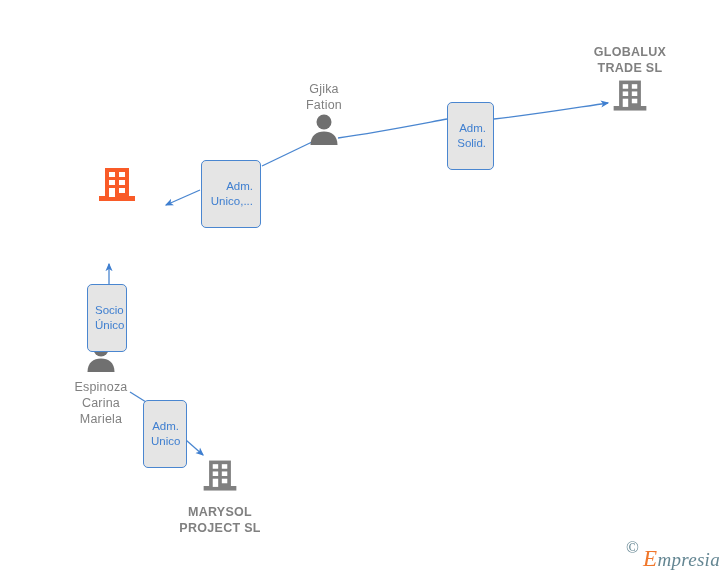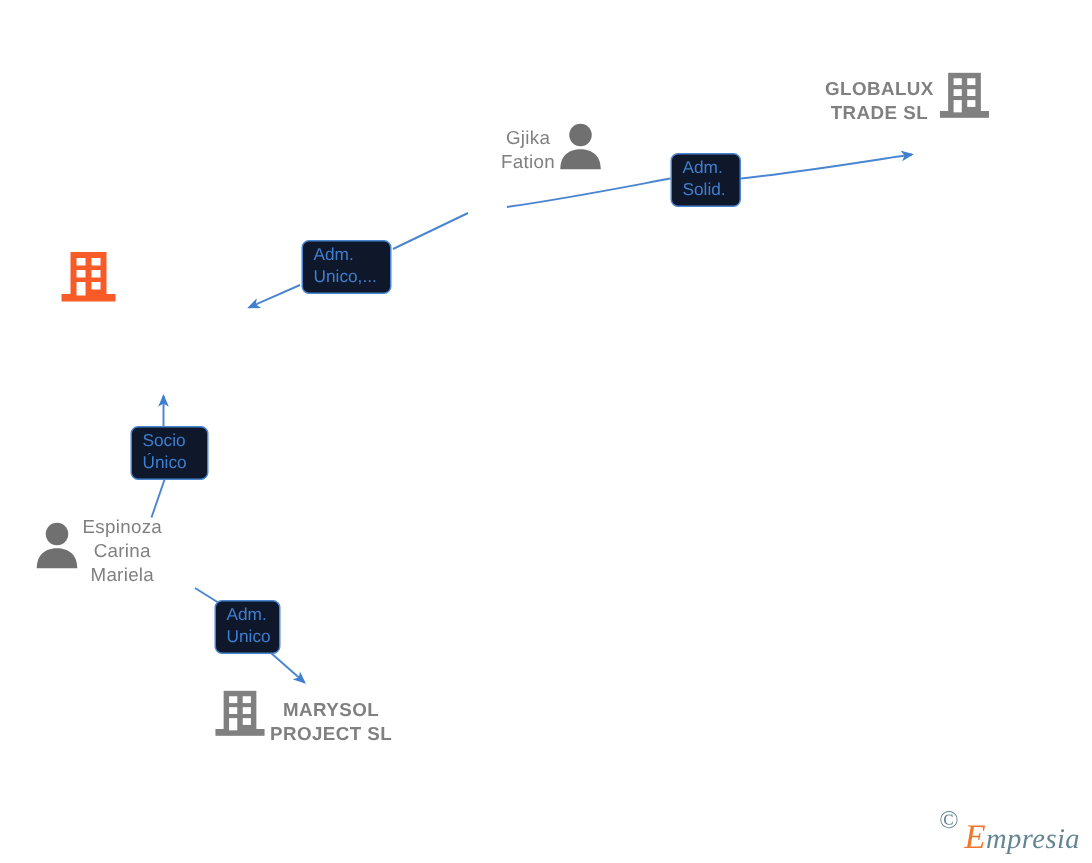--- a/index.html
+++ b/index.html
@@ -24,21 +24,21 @@
     top: 0;
     width: 728px;
     height: 575px;
     pointer-events: none;
   }
 
   
   .node {
     position: absolute;
     display: flex;
-    flex-direction: row;
+    flex-direction: column;
     align-items: center;
     width: 160px;
   }
   .node-label {
     color: #808080;
     font-size: 12.5px;
     line-height: 16px;
     text-align: center;
     letter-spacing: 0.2px;
     white-space: pre-line;
@@ -52,26 +52,26 @@
   }
   .node-icon {
     display: block;
   }
 
   
   .rel-box {
     position: absolute;
     border: 1.4px solid #4a86d0;
     border-radius: 5px;
-    background: #0f172a;
+    background: #e5e5e5;
     color: #3f7fd0;
     font-size: 11.5px;
     line-height: 15px;
-    text-align: left;
-    padding: 2px 7px;
+    text-align: right;
+    padding: 18px 7px;
     white-space: pre-line;
     box-sizing: border-box;
   }
 
   
   #watermark {
     position: absolute;
     right: 8px;
     bottom: 6px;
     display: flex;
@@ -195,21 +195,21 @@
 Carina
 Mariela</div>
   </div>
 
   <div class="rel-box" style="left:201px; top:160px; width:60px;">Adm.
 Unico,...</div>
 
   <div class="rel-box" style="left:447px; top:102px; width:47px;">Adm.
 Solid.</div>
 
-  <div class="rel-box" style="left:87px; top:284px; width:52px;">Socio
+  <div class="rel-box" style="left:87px; top:284px; width:40px;">Socio
 Único</div>
 
   <div class="rel-box" style="left:143px; top:400px; width:44px;">Adm.
 Unico</div>
 
   <div id="watermark">
     <span class="wm-c">©</span>
     <span class="wm-text"><span class="wm-e">E</span><span>mpresia</span></span>
   </div>
 

